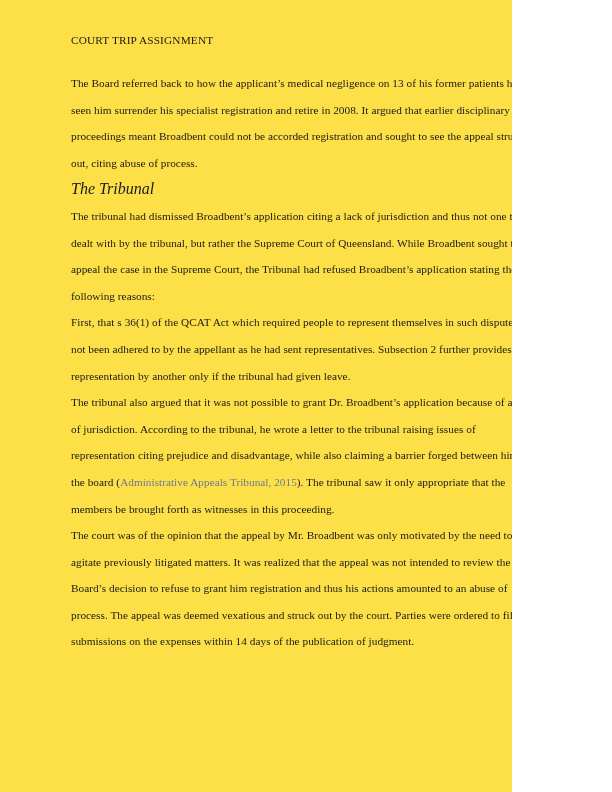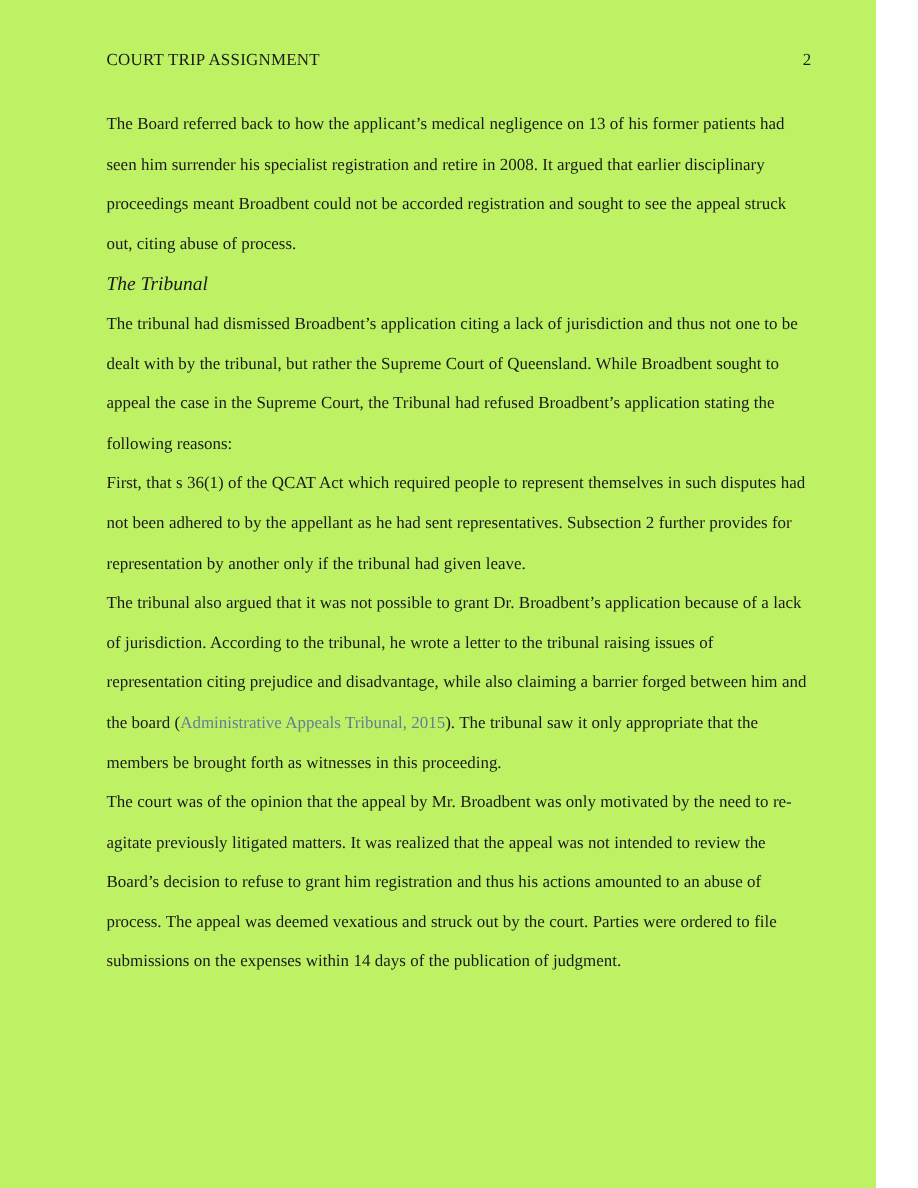--- a/index.html
+++ b/index.html
@@ -2,23 +2,23 @@
 <html><head>
 <meta charset="utf-8">
 <style>
   html, body {
     margin: 0;
     padding: 0;
     background: #ffffff;
   }
   .page {
     position: relative;
-    width: 584px;
+    width: 512px;
     height: 792px;
-    background: #bef264;
+    background: #fde047;
     font-family: "Liberation Serif", "DejaVu Serif", serif;
     color: #1a1a1a;
     overflow: hidden;
   }
   .header {
     position: absolute;
     left: 71px;
     top: 34px;
     width: 470px;
     display: flex;
@@ -43,21 +43,21 @@
   p.para {
     margin: 0;
     font-size: 11.3px;
     line-height: 26.6px;
     text-align: left;
     color: #1a1a1a;
     word-spacing: 0.1px;
   }
   p.heading {
     margin: 0;
-    font-size: 13px;
+    font-size: 16px;
     line-height: 26.6px;
     font-style: italic;
     color: #1a1a1a;
   }
   .citation {
     color: #6b7a99;
     margin-top: 45px;
   }
 </style>
 </head>

